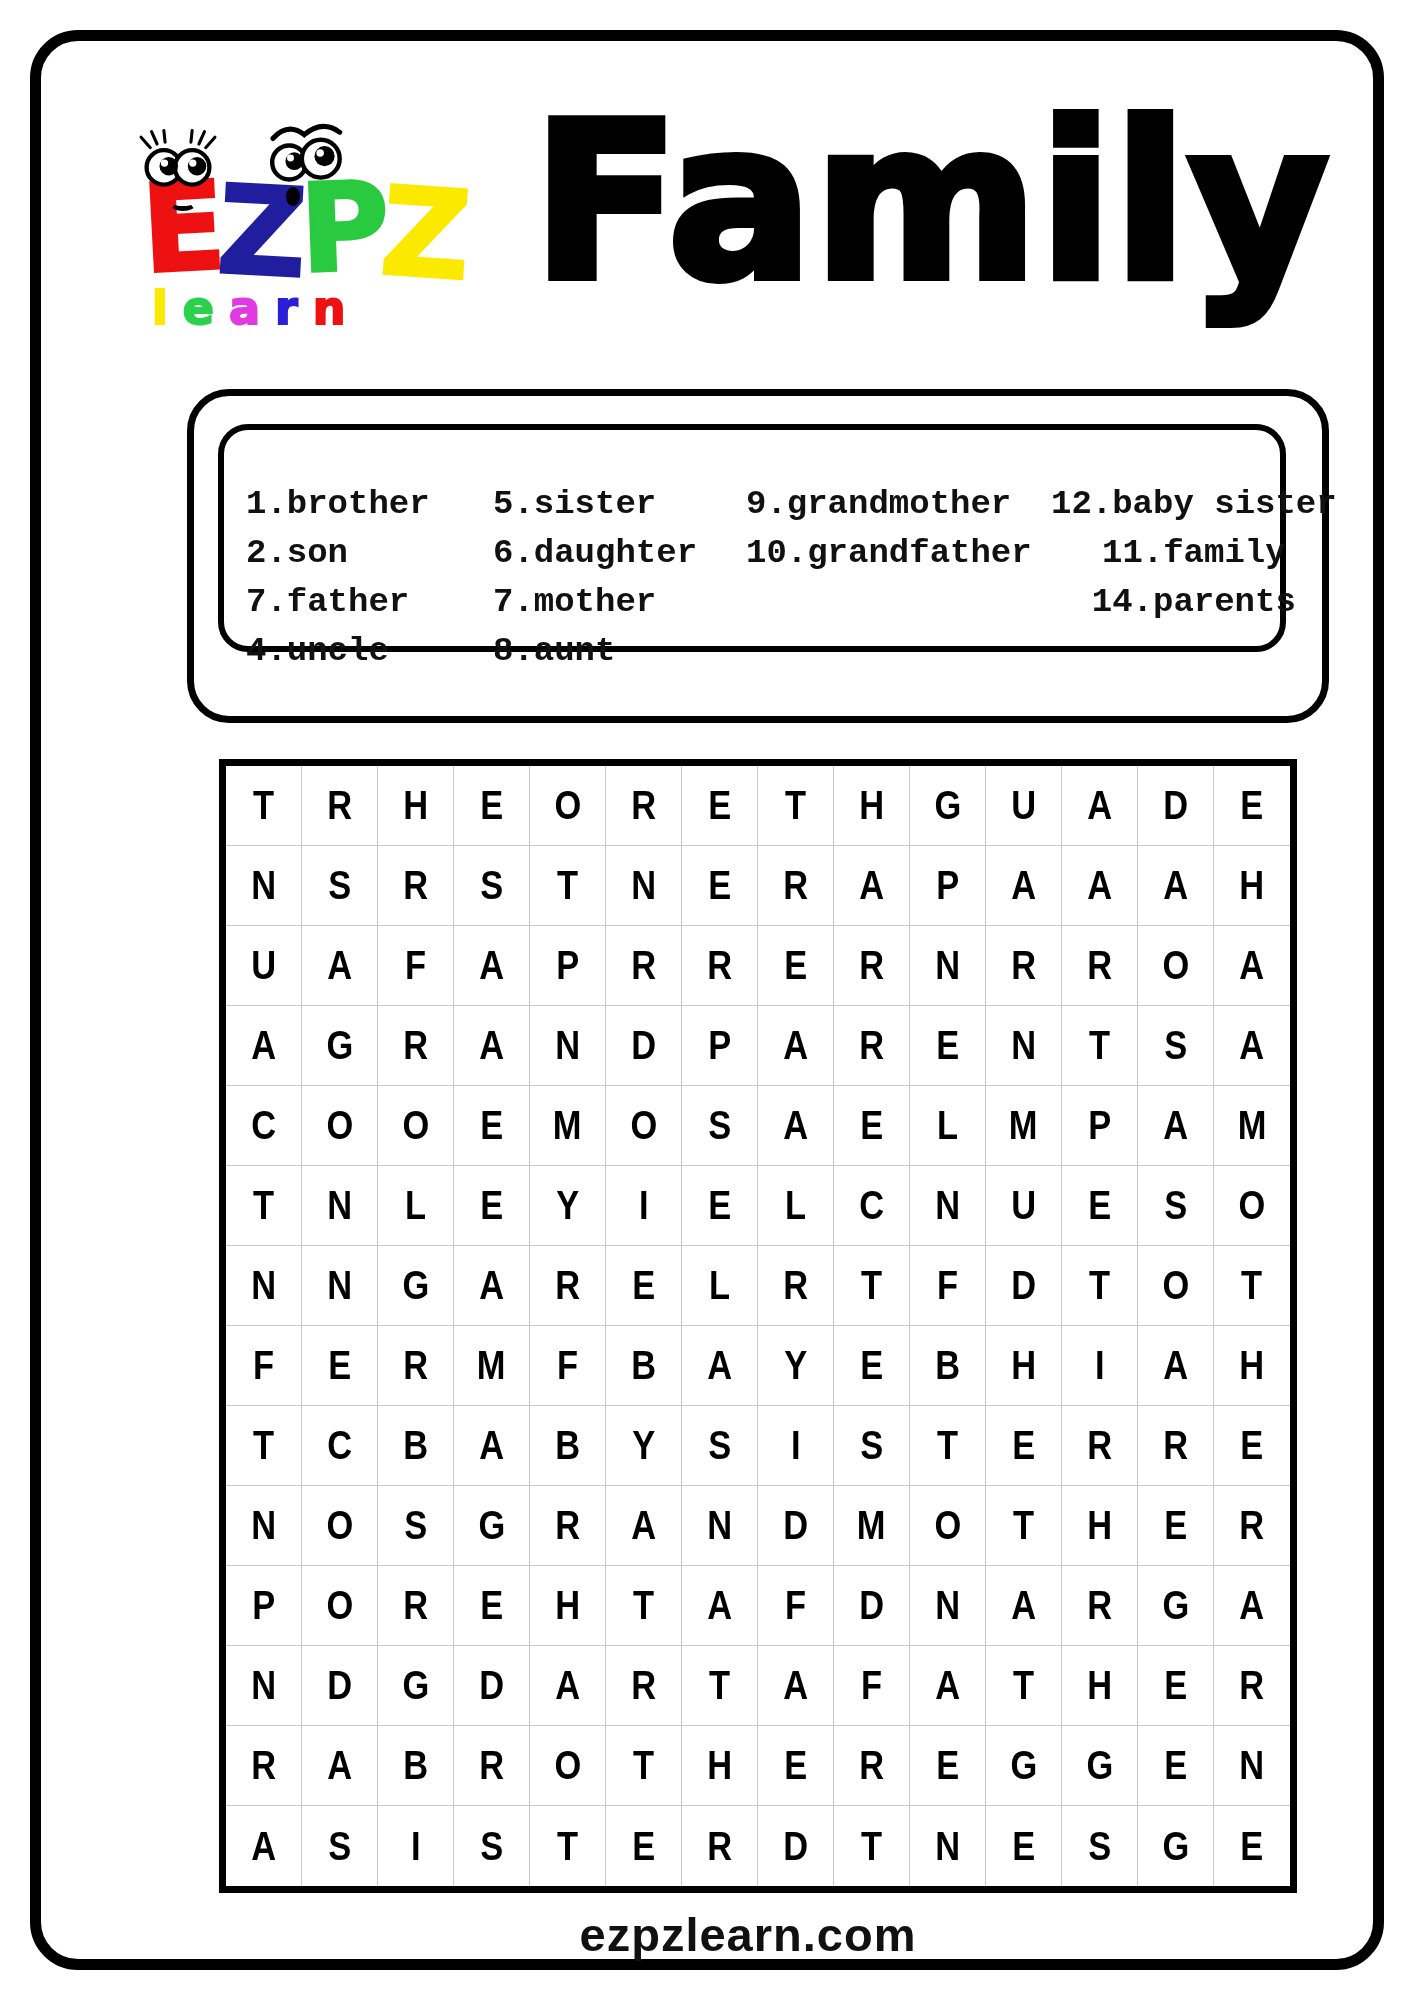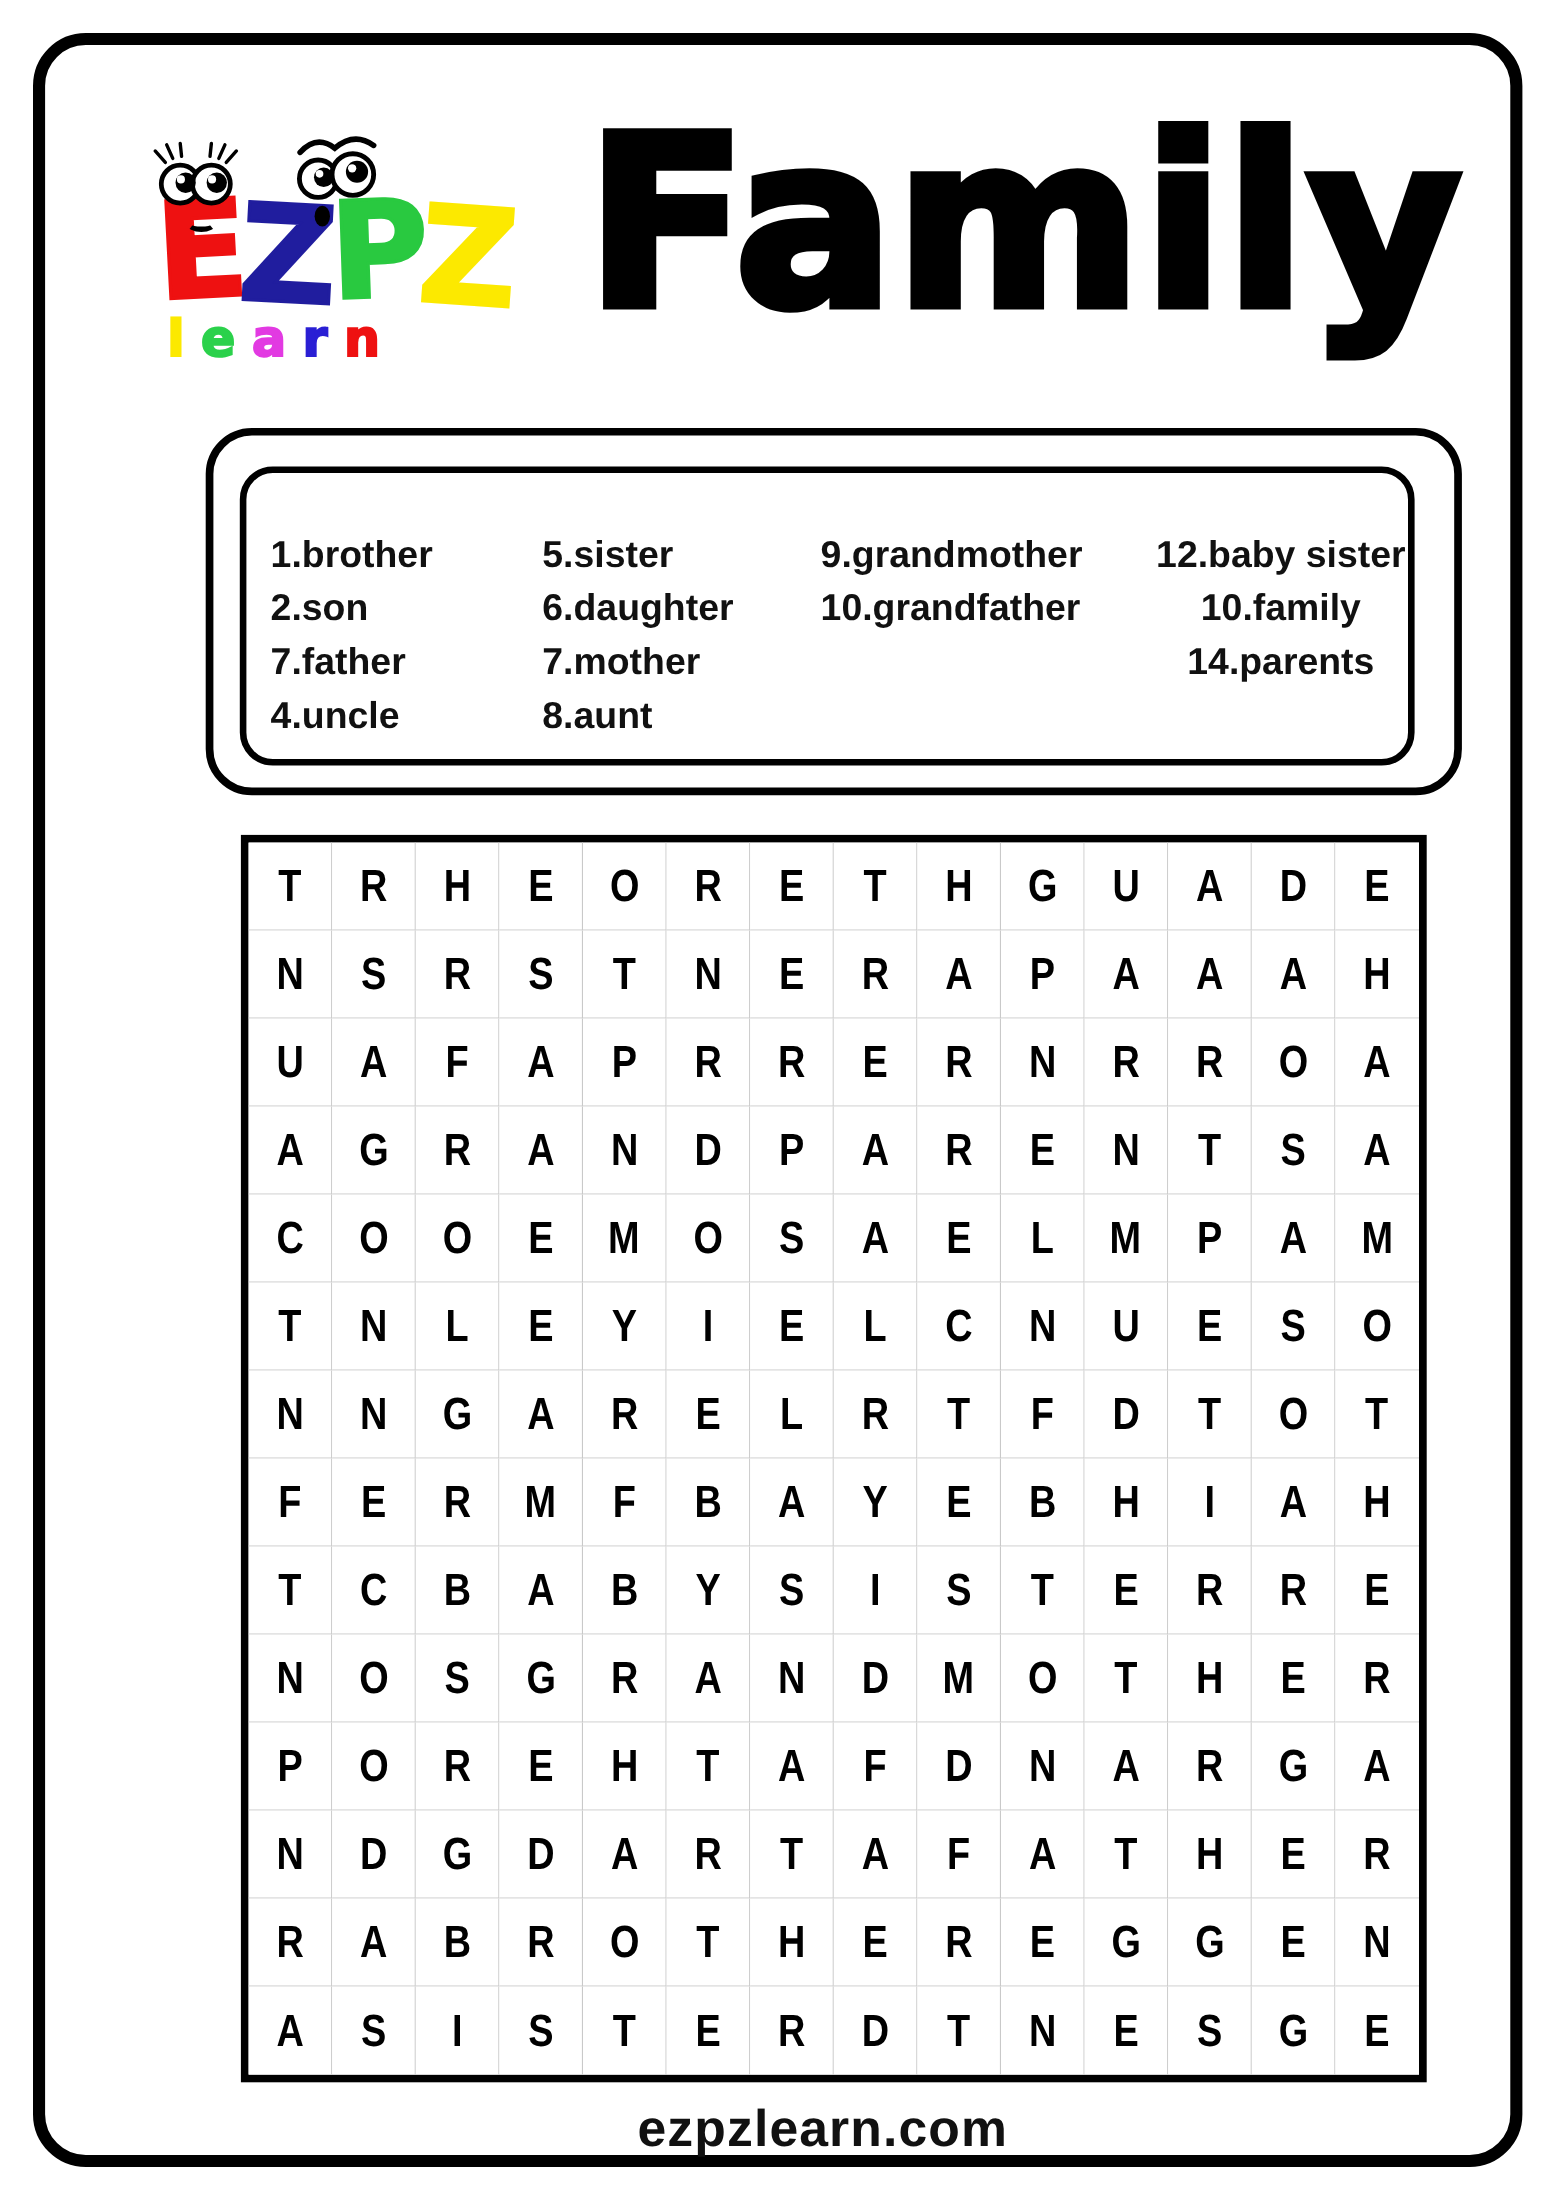--- a/index.html
+++ b/index.html
@@ -28,22 +28,22 @@
   .mouth-o{position:absolute;left:150px;top:76px;width:14px;height:19px;border-radius:50%;background:#000;z-index:3;}
 
   
   .title{position:absolute;left:450px;top:46px;width:880px;text-align:center;
          font-family:"DejaVu Sans",sans-serif;font-weight:bold;font-size:215px;line-height:1.08;
          color:#000;-webkit-text-stroke:8px #000;letter-spacing:1px;}
 
   
   .wordbox{position:absolute;left:146px;top:348px;width:1142px;height:334px;
            border:7px solid #000;border-radius:42px;box-sizing:border-box;background:#fff;}
-  .wordbox-inner{position:absolute;left:24px;top:28px;width:1068px;height:272px;
-                 border:6px solid #000;border-radius:30px;box-sizing:border-box;}
+  .wordbox-inner{position:absolute;left:24px;top:28px;width:1068px;height:228px;
+                 border:6px solid #000;border-radius:30px;box-sizing:border-box;font-family:Liberation Mono, monospace;}
   .word-col{position:absolute;top:50px;}
   .word-col.c1{left:22px;}.word-col.c2{left:269px;}.word-col.c3{left:522px;}.word-col.c4{left:827px;text-align:center;}
   .word-item{font-size:34px;font-weight:bold;line-height:49px;color:#111;white-space:nowrap;}
 
   
   .grid-wrap{position:absolute;left:178px;top:718px;width:1078px;height:1134px;
              border:7px solid #000;box-sizing:border-box;background:#fff;
              display:grid;grid-template-columns:repeat(14,1fr);grid-template-rows:repeat(14,1fr);}
   .cell{display:flex;align-items:center;justify-content:center;
         border-right:1px solid #c9c9c9;border-bottom:1px solid #c9c9c9;background:#fff;}
@@ -108,21 +108,21 @@
             <div class="word-item">6.daughter</div>
             <div class="word-item">7.mother</div>
             <div class="word-item">8.aunt</div>
           </div>
         <div class="word-col c3">
             <div class="word-item">9.grandmother</div>
             <div class="word-item">10.grandfather</div>
           </div>
         <div class="word-col c4">
             <div class="word-item">12.baby sister</div>
-            <div class="word-item">10.family</div>
+            <div class="word-item">11.family</div>
             <div class="word-item">14.parents</div>
           </div>
       </div>
     </div>
 
     <div class="grid-wrap">
         <div class="cell">
           <span class="cell-letter">T</span>
         </div>
         <div class="cell">

